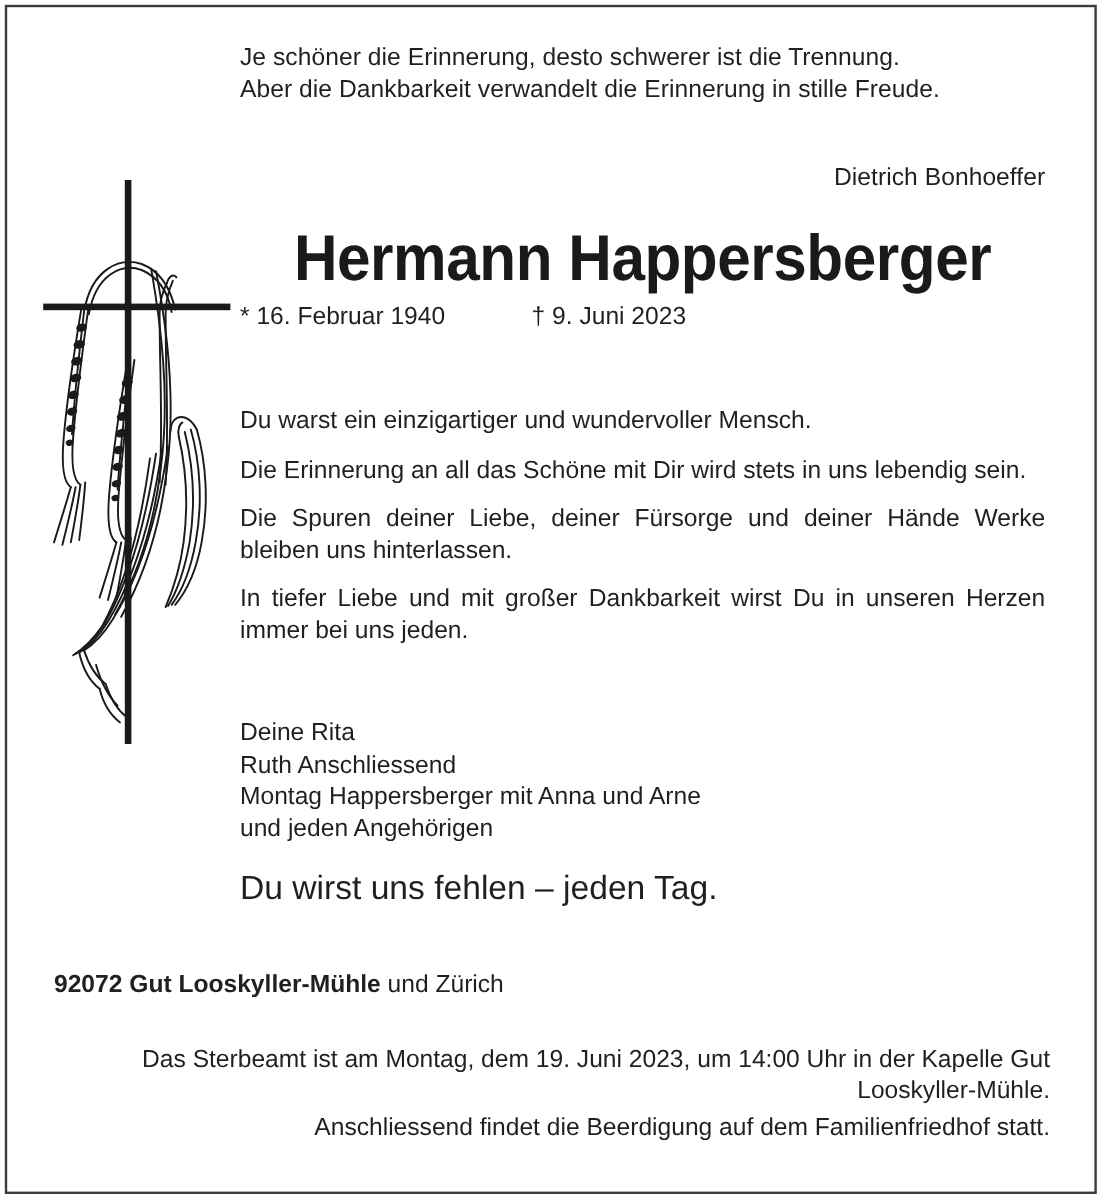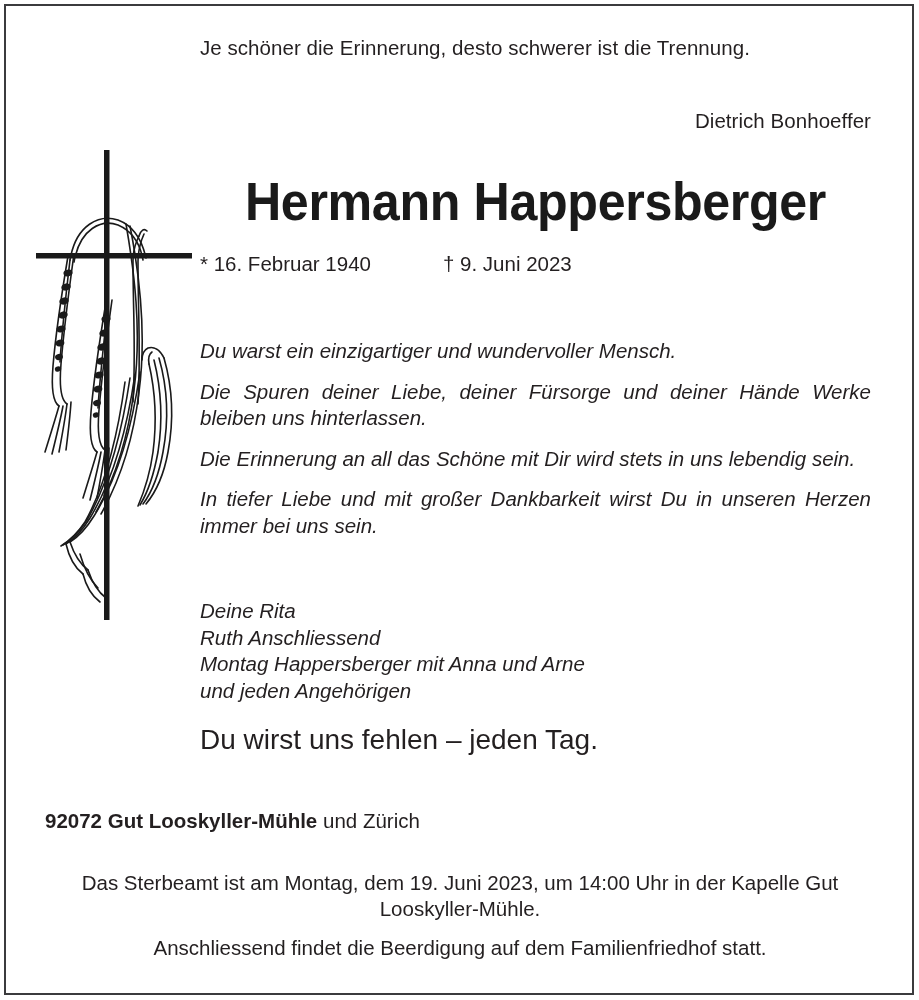--- a/index.html
+++ b/index.html
@@ -51,21 +51,21 @@
   .epigraph .attrib {
     display: block;
     text-align: right;
     margin-top: 46px;
   }
 
   
   .name-block {
     position: absolute;
     left: 200px;
-    top: 172px;
+    top: 186px;
     width: 671px;
     text-align: center;
   }
   .deceased-name {
     font-family: "Liberation Sans Narrow", "Liberation Sans", sans-serif;
     font-size: 54px;
     font-weight: 700;
     line-height: 58px;
     letter-spacing: -0.4px;
     color: #1a1a1a;
@@ -96,35 +96,34 @@
     top: 338px;
     width: 671px;
     font-size: 20.5px;
     line-height: 26.5px;
     color: #231f20;
   }
   .body-text p {
     margin: 0 0 14px 0;
     text-align: justify;
     text-justify: inter-word;
-    font-style: italic;
   }
   .body-text p.last-para { margin-bottom: 0; }
 
   
   .family {
     position: absolute;
     left: 200px;
     top: 598px;
     width: 671px;
     font-size: 20.5px;
     line-height: 26.5px;
     color: #231f20;
   }
-  .family .fam-line { display: block; font-style: italic; }
+  .family .fam-line { display: block; }
 
   .closing {
     position: absolute;
     left: 200px;
     top: 727px;
     width: 671px;
     font-size: 28px;
     line-height: 26.5px;
     color: #231f20;
   }
@@ -137,22 +136,22 @@
     width: 830px;
     font-size: 20.5px;
     line-height: 26.5px;
     color: #231f20;
   }
   .location-line {
     margin-bottom: 35px;
   }
   .location-line .place-bold { font-weight: 700; }
   .service-info p {
-    margin: 12px;
-    text-align: center;
+    margin: 0;
+    text-align: right;
   }
   .service-info p.service-line-2 { margin-top: 4px; }
 
   
   .emblem {
     position: absolute;
     left: 22px;
     top: 140px;
     width: 185px;
     height: 490px;
@@ -161,20 +160,21 @@
 </style>
 </head>
 <body>
 
 <div class="notice">
 
   <div class="frame"></div>
 
   <div class="epigraph">
     <span class="line">Je schöner die Erinnerung, desto schwerer ist die Trennung.</span>
+    <span class="line">Aber die Dankbarkeit verwandelt die Erinnerung in stille Freude.</span>
     <span class="attrib">Dietrich Bonhoeffer</span>
   </div>
 
   <div class="name-block">
     <div class="deceased-name">Hermann Happersberger</div>
   </div>
 
   <div class="dates">
     <span class="date-birth">* 16. Februar 1940</span>
     <span class="date-death">† 9. Juni 2023</span>
@@ -260,23 +260,23 @@
         <path d="M66,430 C70,442 76,452 84,458"></path>
         <path d="M61,434 C64,446 70,456 78,462"></path>
         <path d="M58,414 C62,428 68,440 76,448"></path>
 
       </g>
     </svg>
   </div>
 
   <div class="body-text">
     <p>Du warst ein einzigartiger und wundervoller Mensch.</p>
+    <p>Die Erinnerung an all das Schöne mit Dir wird stets in uns lebendig sein.</p>
     <p>Die Spuren deiner Liebe, deiner Fürsorge und deiner Hände Werke bleiben uns hinterlassen.</p>
-    <p>Die Erinnerung an all das Schöne mit Dir wird stets in uns lebendig sein.</p>
-    <p class="last-para">In tiefer Liebe und mit großer Dankbarkeit wirst Du in unseren Herzen immer bei uns sein.</p>
+    <p class="last-para">In tiefer Liebe und mit großer Dankbarkeit wirst Du in unseren Herzen immer bei uns jeden.</p>
   </div>
 
   <div class="family">
     <span class="fam-line">Deine Rita</span>
     <span class="fam-line">Ruth Anschliessend</span>
     <span class="fam-line">Montag Happersberger mit Anna und Arne</span>
     <span class="fam-line">und jeden Angehörigen</span>
   </div>
 
   <div class="closing">Du wirst uns fehlen – jeden Tag.</div>

